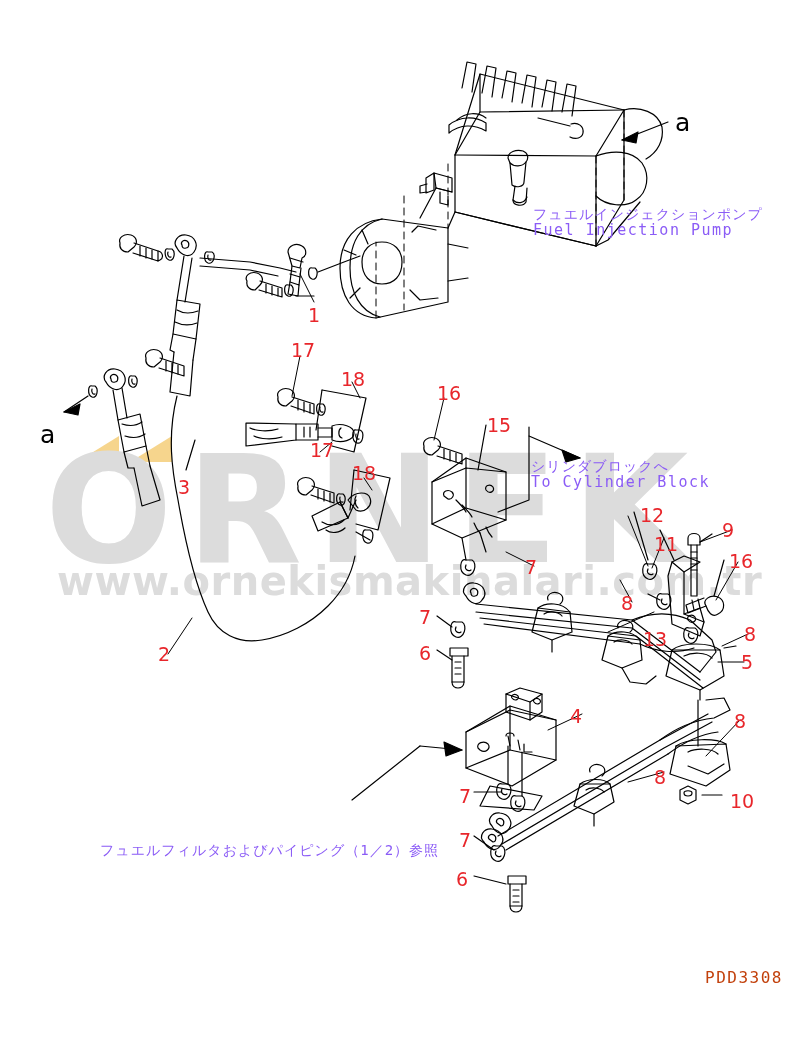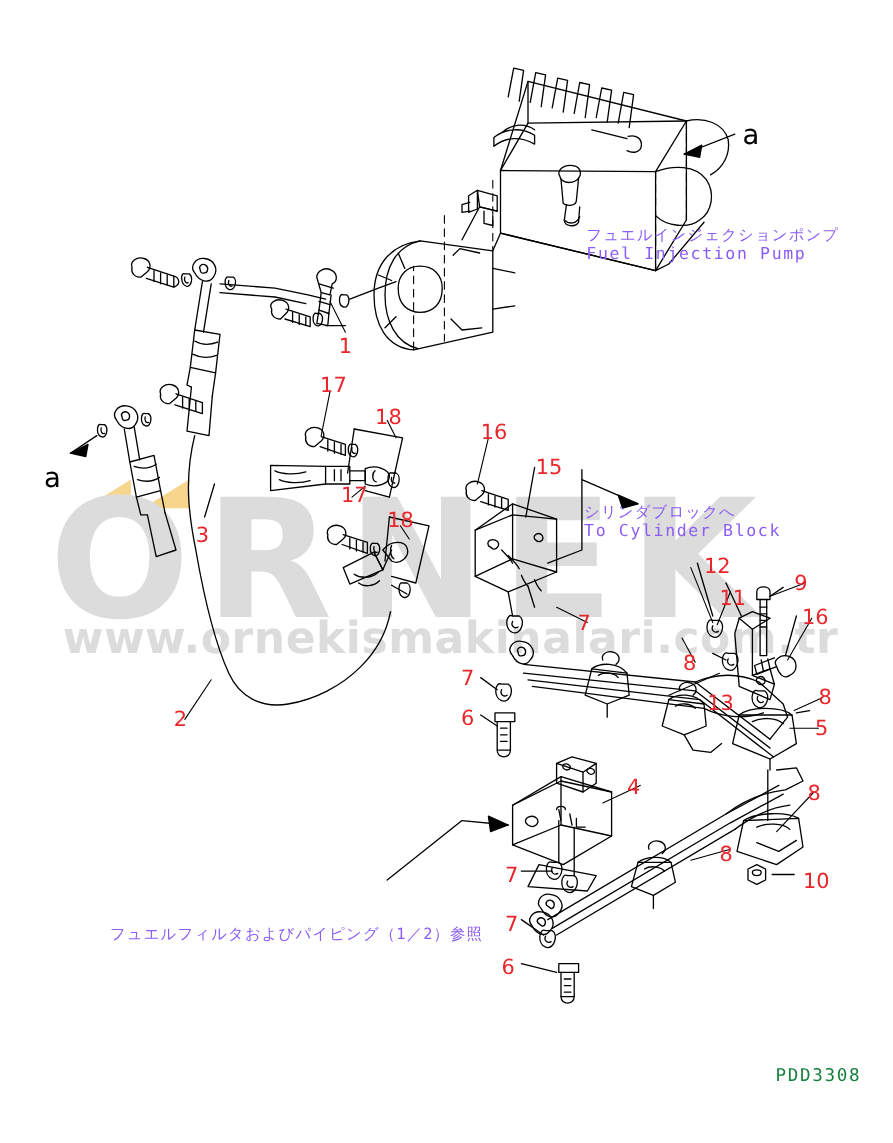--- a/index.html
+++ b/index.html
@@ -58,21 +58,21 @@
   .anno .jp{font-size:14px;line-height:16px;letter-spacing:1px;display:block;}
   .anno .en{font-size:15px;line-height:17px;letter-spacing:1.5px;display:block;}
   .anno.center{text-align:center;}
   .marker-a{
     position:absolute;z-index:20;color:#000;
     font-family:"DejaVu Sans","Liberation Sans",sans-serif;
     font-size:25px;line-height:25px;
   }
   #drawing-code{
     position:absolute;z-index:20;left:705px;top:968px;
-    color:#15803d;font-size:16px;letter-spacing:1.5px;
+    color:#c2410c;font-size:16px;letter-spacing:1.5px;
     font-family:"DejaVu Sans Mono","Liberation Mono",monospace;
   }
 </style>
 </head>
 <body>
 
 <div id="sheet">
 
   <div id="watermark">
     <div class="wm-tri" id="wm-tri-a"></div>

